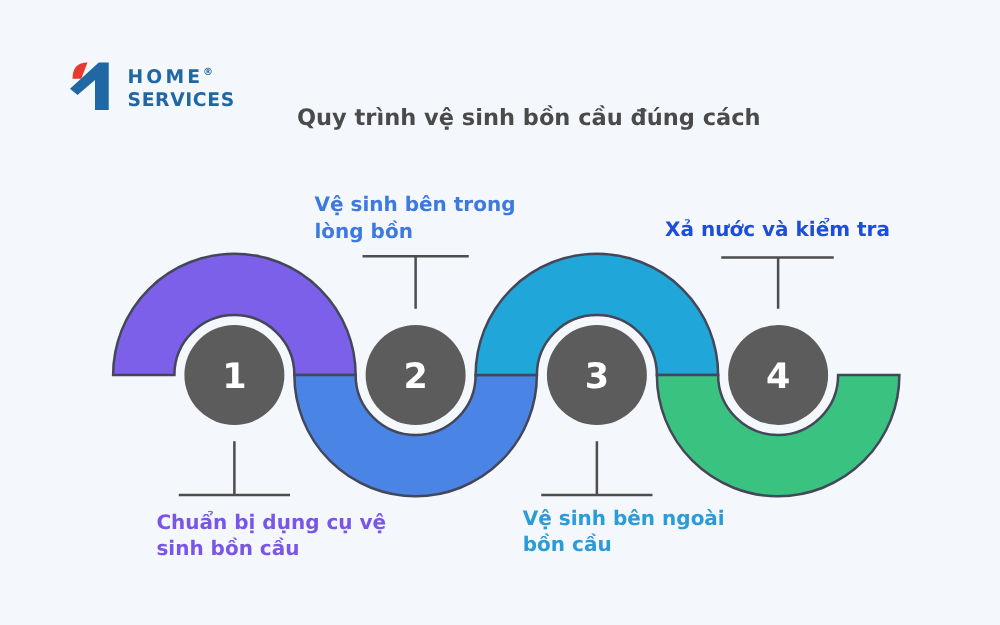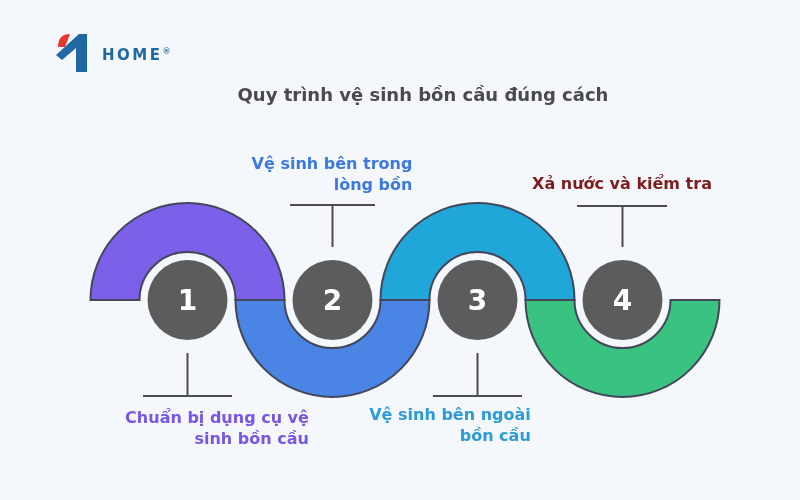--- a/index.html
+++ b/index.html
@@ -4,59 +4,60 @@
 <style>
   * { margin:0; padding:0; box-sizing:border-box; }
   html,body { width:800px; height:500px; }
   body {
     position:relative;
     font-family:"DejaVu Sans", sans-serif;
     overflow:hidden;
   }
 
   
-  .logo { position:absolute; left:55px; top:32px; display:flex; align-items:center; gap:9px; }
+  .logo { position:absolute; left:55px; top:48px; display:flex; align-items:flex-end; gap:9px; }
   .logo-icon { width:38px; height:42px; }
   .logo-text { font-weight:bold; font-size:15px; line-height:19px; }
   .brand1 { letter-spacing:2.5px; }
   .brand2 { letter-spacing:0.5px; }
   .reg { font-size:8px; vertical-align:super; letter-spacing:0; }
 
   
   .title {
     position:absolute; left:423px; top:84px; transform:translateX(-50%);
     font-size:18px; font-weight:bold; white-space:nowrap;
   }
 
   
   .wave { position:absolute; left:0; top:0; width:800px; height:500px; }
   .band { stroke-width:2; }
   .connector { fill:none; stroke-width:2; stroke-linecap:butt; }
   .step-number { font-family:"DejaVu Sans", sans-serif; font-size:28px; font-weight:bold; text-anchor:middle; }
 
   
   .step-label {
-    position:absolute; transform:translateX(-50%); text-align:right;
+    position:absolute; transform:translateX(-50%); text-align:left;
     font-size:16px; font-weight:bold; line-height:21px; white-space:pre;
   }
   .lbl1 { left:188px; top:407px; }
   .lbl2 { left:332px; top:153px; }
-  .lbl3 { left:450px; top:404px; }
+  .lbl3 { left:499px; top:404px; }
   .lbl4 { left:622px; top:173px; }
 </style>
 </head>
 <body style="background-color: rgb(244, 247, 251);">
 
 <div class="logo">
   <svg class="logo-icon" viewBox="0 0 38 42">
     <path d="M3,15 Q3,2 15,2 L10,15 Z" fill="#e63a2e"></path>
     <path d="M1,23 L24,2 L32,2 L32,40 L21,40 L21,16 L7,28 Z" fill="#1f68a4"></path>
   </svg>
   <div class="logo-text" style="color: rgb(31, 104, 164);">
     <div><span class="brand1">HOME</span><span class="reg">®</span></div>
+    <div class="brand2">SERVICES</div>
   </div>
 </div>
 
 <div class="title" style="color: rgb(74, 74, 74);">Quy trình vệ sinh bồn cầu đúng cách</div>
 
 <svg class="wave" viewBox="0 0 800 500">
 
   <path class="band" d="M90.5,300 A97,97 0 0 1 284.5,300 L235.5,300 A48,48 0 0 0 139.5,300 Z" fill="#7d60ea" stroke="#434759"></path>
   <path class="band" d="M235.5,300 A97,97 0 0 0 429.5,300 L380.5,300 A48,48 0 0 1 284.5,300 Z" fill="#4a84e4" stroke="#434759"></path>
   <path class="band" d="M380.5,300 A97,97 0 0 1 574.5,300 L525.5,300 A48,48 0 0 0 429.5,300 Z" fill="#20a6d8" stroke="#434759"></path>
@@ -77,13 +78,13 @@
   <text class="step-number" x="477.5" y="310" fill="#ffffff">3</text>
   <text class="step-number" x="622.5" y="310" fill="#ffffff">4</text>
 </svg>
 
 <div class="step-label lbl1" style="color: rgb(122, 86, 232); margin-left: 29px;">Chuẩn bị dụng cụ vệ
 sinh bồn cầu</div>
 <div class="step-label lbl2" style="color: rgb(62, 121, 224);">Vệ sinh bên trong
 lòng bồn</div>
 <div class="step-label lbl3" style="color: rgb(43, 156, 216);">Vệ sinh bên ngoài
 bồn cầu</div>
-<div class="step-label lbl4" style="color: #7f1d1d;">Xả nước và kiểm tra</div>
+<div class="step-label lbl4" style="color: #1d4ed8;">Xả nước và kiểm tra</div>
 
 </body></html>

